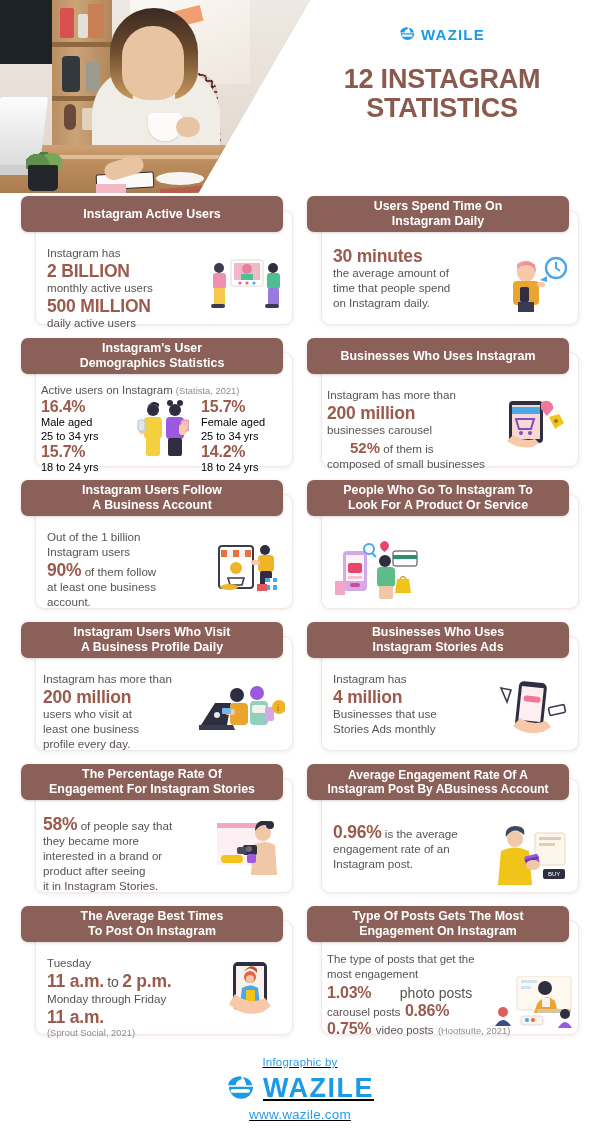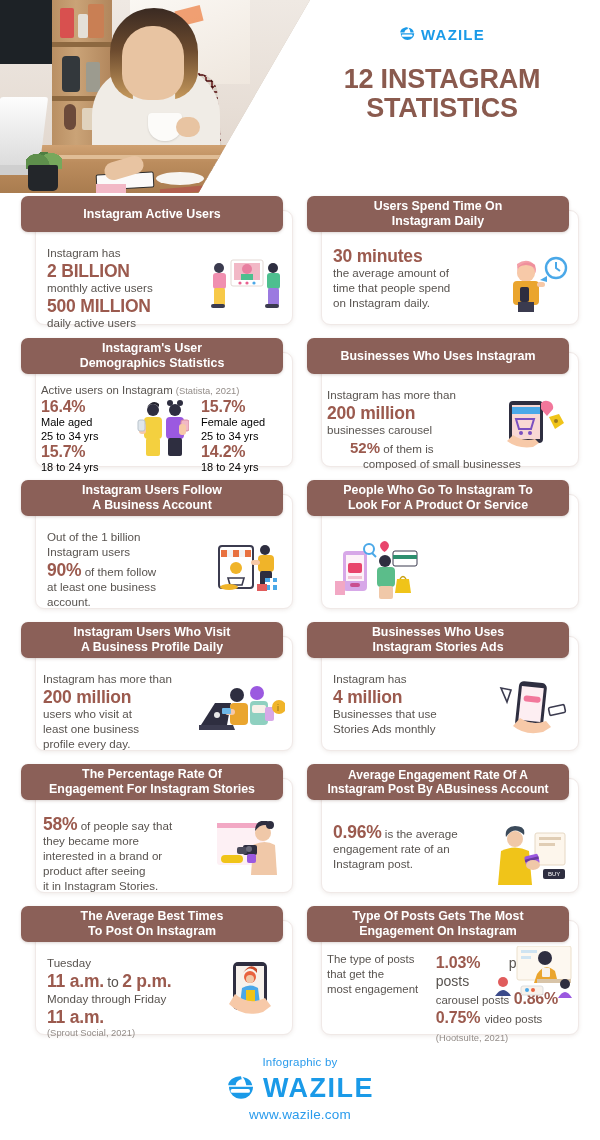--- a/index.html
+++ b/index.html
@@ -279,20 +279,21 @@
     flex: 0 0 auto;
     align-self: center;
     position: relative;
   }
 
   
   .footer {
     position: absolute;
     left: 0; top: 1056px; width: 600px;
     text-align: center;
+    text-decoration: underline;
   }
   .footer-by {
     color: #2a9bec; font-size: 11.5px; letter-spacing: .2px;
   }
   .footer-logo {
     display: flex; align-items: center; justify-content: center;
     gap: 7px; margin-top: 5px;
   }
   .footer-mark { width: 30px; height: 30px; display: block; }
   .footer-word {
@@ -486,21 +487,21 @@
     </div>
     <div class="card-body" style="left:20px;">
       <div class="card-text">
         <div>Instagram has more than</div>
         <div class="big">200 million</div>
         <div>businesses carousel</div>
         <div>
           <span class="mid" style="font-size:15px;">52%</span>
           <span>of them is</span>
         </div>
-        <div style="white-space:nowrap;margin-left:36px;">composed of small businesses</div>
+        <div style="white-space:nowrap;">composed of small businesses</div>
       </div>
       <div class="card-art">
         <svg width="70" height="56" viewBox="0 0 70 56">
           <rect x="8" y="4" width="34" height="42" rx="4" fill="#2e2e40"></rect>
           <rect x="11" y="8" width="28" height="34" fill="#f8d8d4"></rect>
           <rect x="11" y="10" width="28" height="7" fill="#4aa8e8"></rect>
           <path d="M15 22 h18 l-3 10 h-12 z" fill="none" stroke="#7a4fc0" stroke-width="2"></path>
           <circle cx="20" cy="36" r="2" fill="#7a4fc0"></circle>
             <circle cx="29" cy="36" r="2" fill="#7a4fc0"></circle>
           <path d="M40 6 a7 7 0 0 1 12 6 l-6 7 -6 -7 z" fill="#f2779b"></path>
@@ -757,21 +758,21 @@
   </div>
 
   <div class="card">
     <div class="card-box"></div>
     <div class="card-header">
       <div class="card-header-text">
         <div>Type Of Posts Gets The Most</div>
         <div>Engagement On Instagram</div>
       </div>
     </div>
-    <div class="card-body" style="left:20px;top:46px;flex-direction:row;">
+    <div class="card-body" style="left:20px;top:46px;flex-direction:column;">
       <div style="font-size:11.4px;color:#58534f;line-height:1.3;">
         <div>The type of posts that get the</div>
         <div>most engagement</div>
       </div>
       <div style="position:relative;">
         <div style="position:absolute;right:-4px;top:-6px;">
           <svg width="86" height="52" viewBox="0 0 86 52">
             <rect x="28" y="0" width="54" height="34" rx="2" fill="#fdf8f0" stroke="#ece0cc"></rect>
             <rect x="32" y="4" width="16" height="3" fill="#cfe4f2"></rect>
             <rect x="32" y="10" width="10" height="3" fill="#cfe4f2"></rect>

